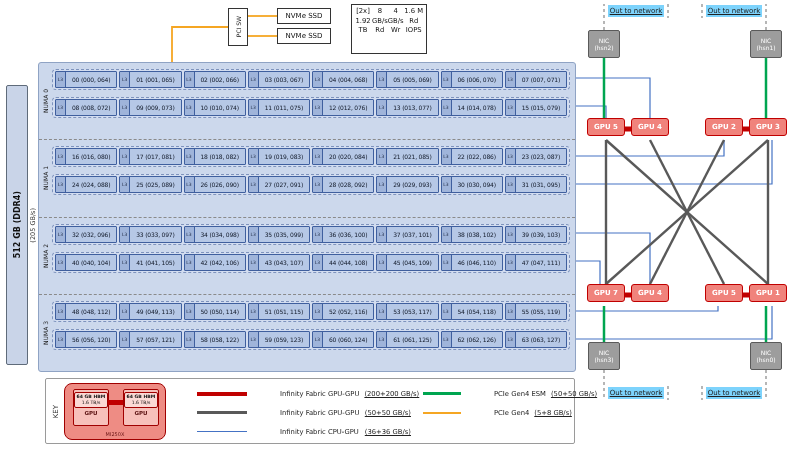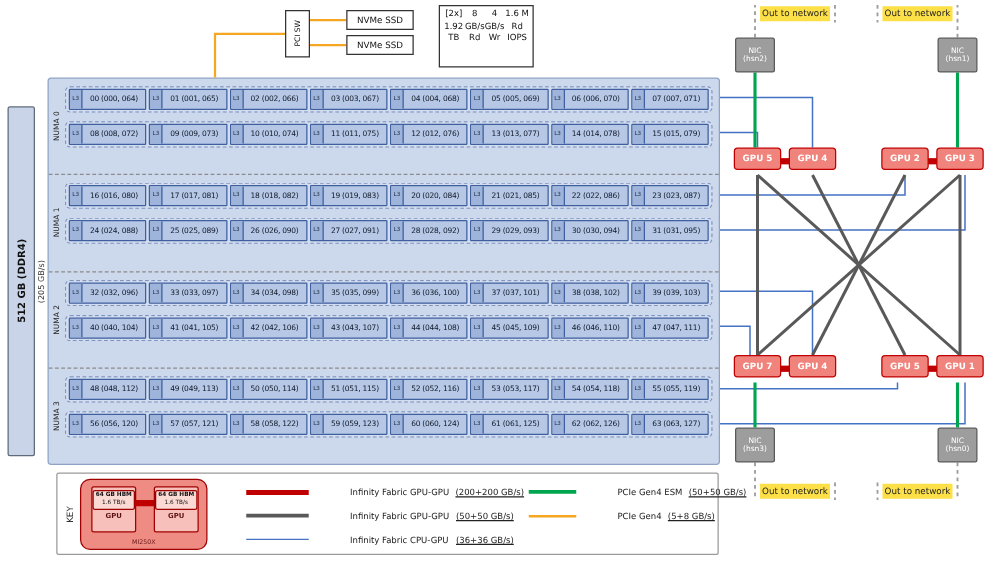--- a/index.html
+++ b/index.html
@@ -47,22 +47,22 @@
 
   
   .gpu { position:absolute; width:38px; height:18px; z-index:3;
     background:#f0837c; border:1.5px solid #c00000; border-radius:3px;
     display:flex; align-items:center; justify-content:center;
     font-size:7px; font-weight:bold; color:#fff; white-space:nowrap; }
   .nic { position:absolute; width:32px; height:28px; z-index:3;
     background:#9d9d9d; border:1px solid #5a5a5a; border-radius:2px;
     display:flex; flex-direction:column; align-items:center; justify-content:center;
     color:#fff; font-size:6px; line-height:1.25; }
-  .out-label { position:absolute; width:56px; height:12px; z-index:3; background:#fde047;
-    display:flex; align-items:center; justify-content:center; font-size:7px; color:#222; white-space:nowrap; }
+  .out-label { position:absolute; width:56px; height:12px; z-index:3; background:#7dd3fc;
+    display:flex; align-items:center; justify-content:center; font-size:7px; color:#222; white-space:nowrap;text-decoration:underline; }
 
   
   svg.wires { position:absolute; left:0; top:0; z-index:2; }
 
   
   .key-box { position:absolute; left:45px; top:378px; width:530px; height:66px; z-index:3;
     background:#fff; border:1px solid #9a9a9a; border-radius:2px; }
   .key-title { position:absolute; left:4px; top:6px; width:11px; height:54px;
     display:flex; align-items:center; justify-content:center; font-size:7px; color:#333; }
   .mi250x { position:absolute; left:18px; top:4px; width:102px; height:57px;

